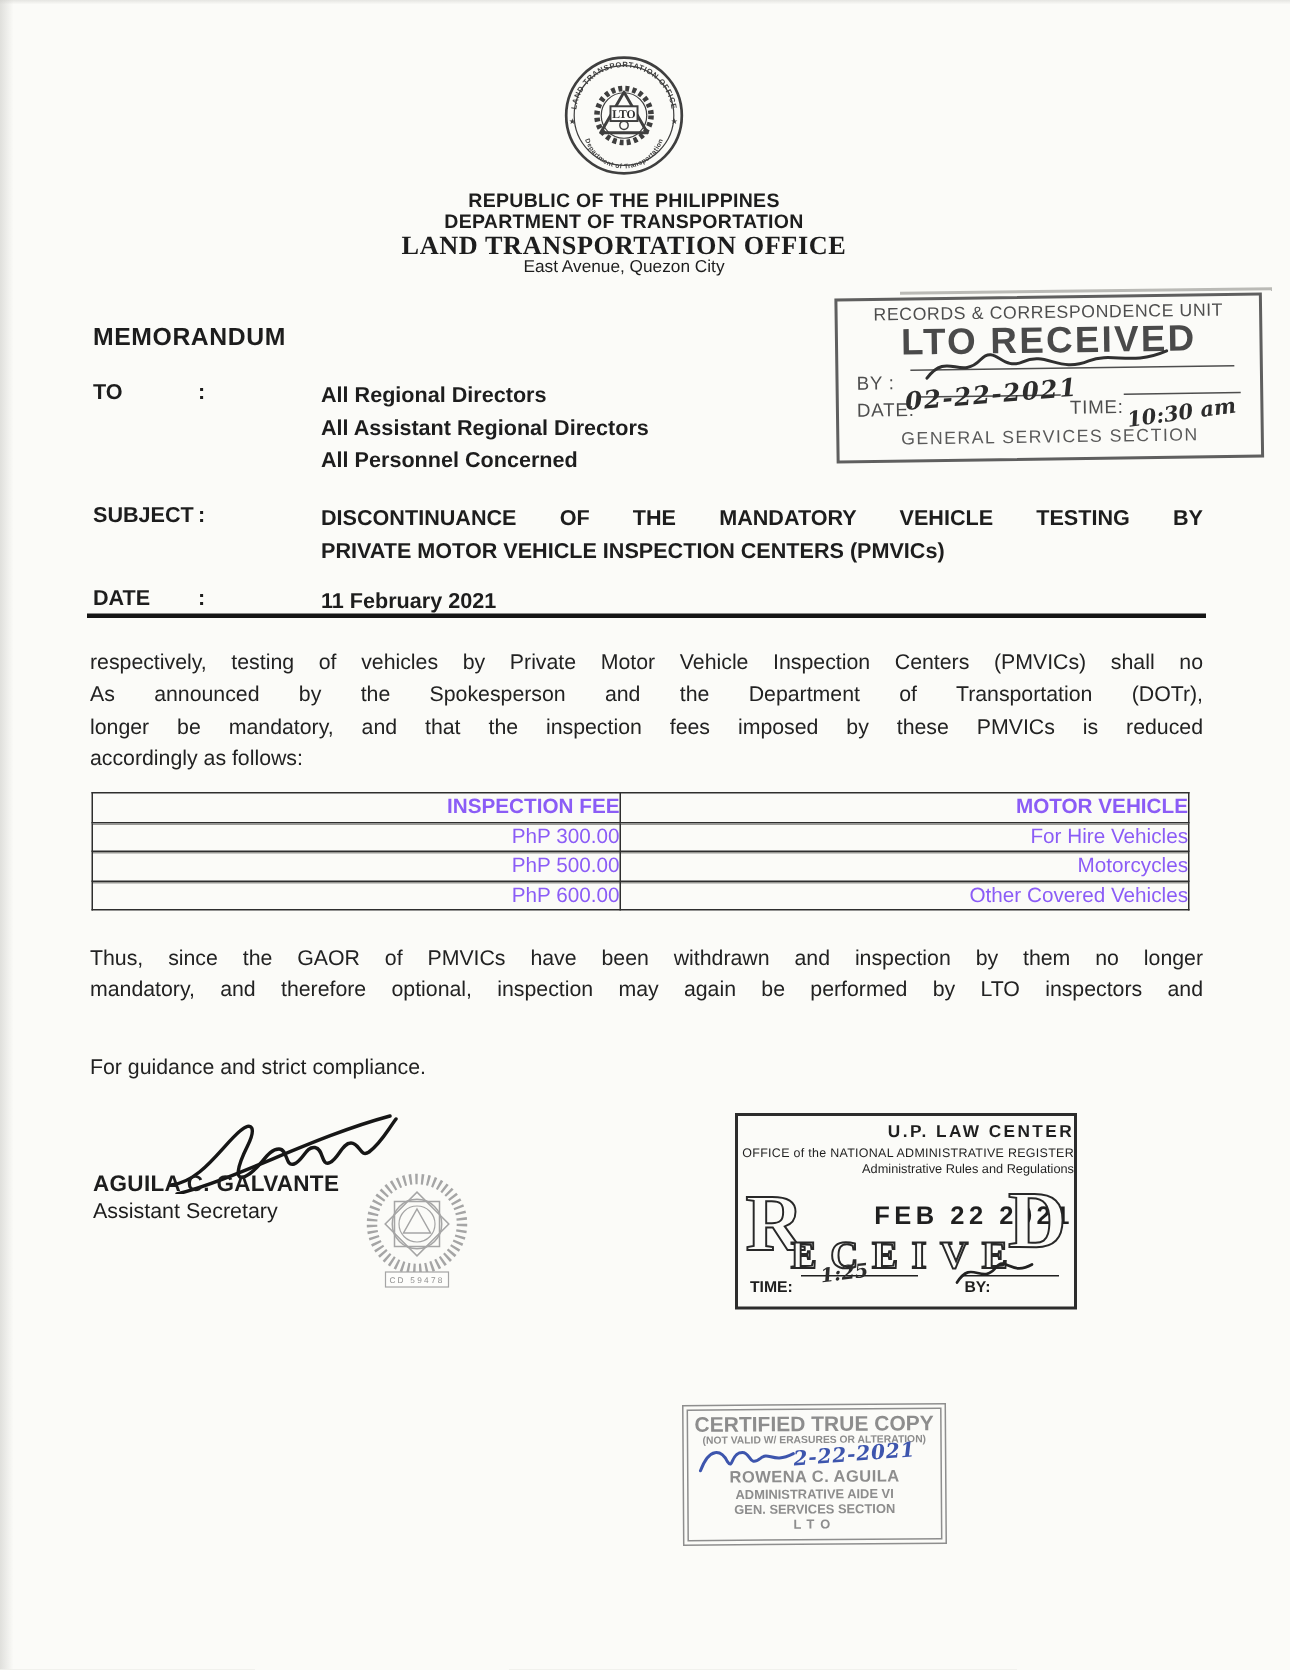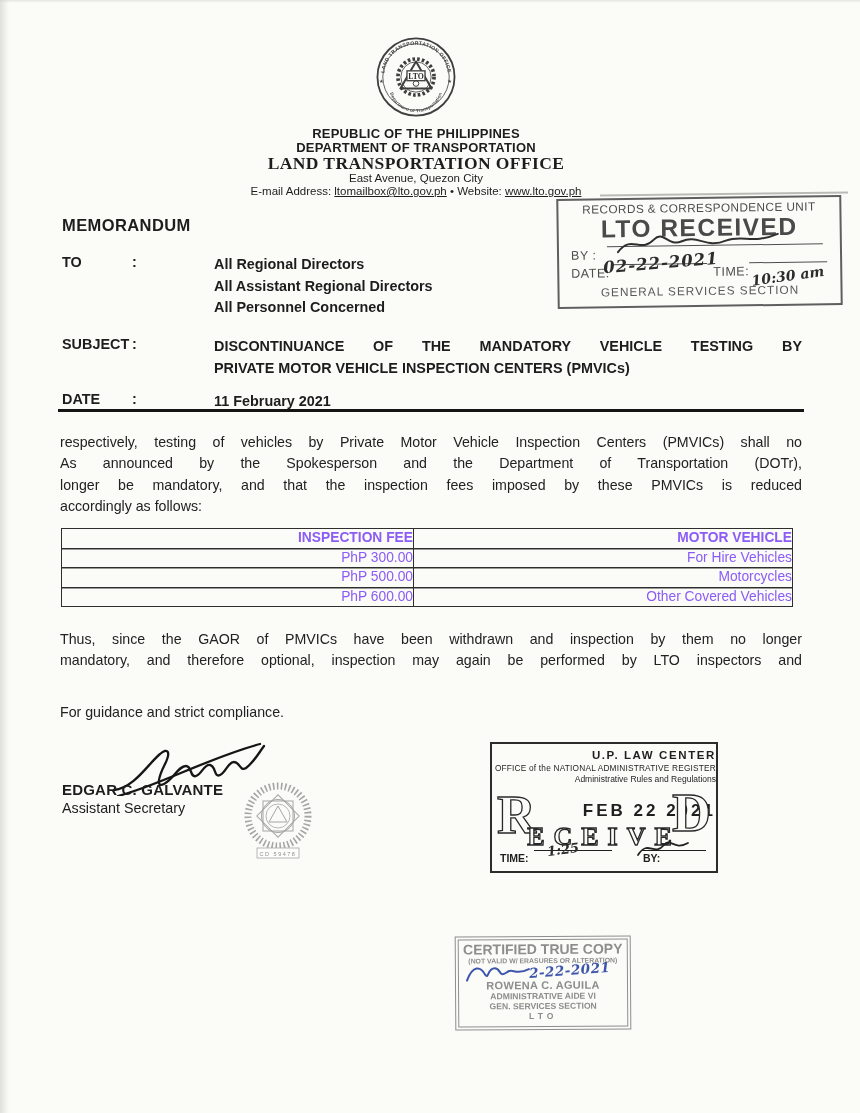--- a/index.html
+++ b/index.html
@@ -113,27 +113,20 @@
     <text x="5" y="57" font-size="6.5" fill="#3f3f3f">★</text>
     <text x="88" y="57" font-size="6.5" fill="#3f3f3f">★</text>
     <rect x="39" y="42.5" width="22" height="12" fill="#fdfdfb" stroke="#3f3f3f" stroke-width="1.6"></rect>
     <text x="50" y="52" font-size="9.5" font-weight="bold" text-anchor="middle" font-family="Liberation Serif, serif" fill="#2e2e2e">LTO</text>
   </svg>
 
   <div class="abs hline h-rep">REPUBLIC OF THE PHILIPPINES</div>
   <div class="abs hline h-dep">DEPARTMENT OF TRANSPORTATION</div>
   <div class="abs hline h-off">LAND TRANSPORTATION OFFICE</div>
   <div class="abs hline h-addr">East Avenue, Quezon City</div>
-  <div class="abs hline h-mail">
-    <span>E-mail Address:</span>
-    <span class="u">ltomailbox@lto.gov.ph</span>
-    <span>•</span>
-    <span>Website:</span>
-    <span class="u">www.lto.gov.ph</span>
-  </div>
 
   <div class="abs memo-title">MEMORANDUM</div>
 
   <div class="abs rcv">
     <div class="unit">RECORDS &amp; CORRESPONDENCE UNIT</div>
     <div class="big">LTO RECEIVED</div>
     <div class="f" style="left:12px;top:48px;">BY :</div>
     <div class="stampline" style="left:48px;top:46px;width:216px;"></div>
     <svg class="abs" style="left:55px;top:28px;" width="170" height="30" viewBox="0 0 170 30">
       <path d="M 4,24 C 18,6 26,26 40,12 C 50,2 54,20 68,14 C 84,7 92,22 112,14 C 128,8 140,18 164,8" fill="none" stroke="#303030" stroke-width="2" stroke-linecap="round"></path>
@@ -207,21 +200,21 @@
   </div>
 
   <div class="abs closing">For guidance and strict compliance.</div>
 
   <svg class="abs" style="left:108px;top:738px;" width="160" height="58" viewBox="0 0 160 58">
     <g fill="none" stroke="#161616" stroke-width="2.3" stroke-linecap="round">
       <path d="M 6,52 C 26,50 40,26 52,16 C 60,9 63,14 57,26 C 50,40 48,50 56,46 C 66,41 70,28 78,28 C 84,28 82,40 88,38 C 94,36 96,26 102,27 C 108,28 106,40 112,37 C 118,34 120,24 126,24 C 132,24 132,34 138,30 C 146,24 150,16 156,8"></path>
       <path d="M 10,58 C 50,48 100,20 152,6"></path>
     </g>
   </svg>
-  <div class="abs sig-name">EDGAR C. GALVANTE</div>
+  <div class="abs sig-name">AGUILA C. GALVANTE</div>
   <div class="abs sig-title">Assistant Secretary</div>
 
   <svg class="abs" style="left:243px;top:778px;" width="70" height="84" viewBox="0 0 70 84">
     <g fill="none" stroke="#a5a5a5">
       <circle cx="35" cy="38" r="30" stroke-width="7" stroke-dasharray="1.6 2.4"></circle>
       <rect x="20" y="23" width="30" height="30" stroke-width="1"></rect>
       <rect x="20" y="23" width="30" height="30" stroke-width="1" transform="rotate(45 35 38)"></rect>
       <circle cx="35" cy="38" r="16.5" stroke-width="1"></circle>
       <circle cx="35" cy="38" r="12" stroke-width="0.8"></circle>
       <path d="M35,28 L44,44 L26,44 Z" stroke-width="1"></path>

